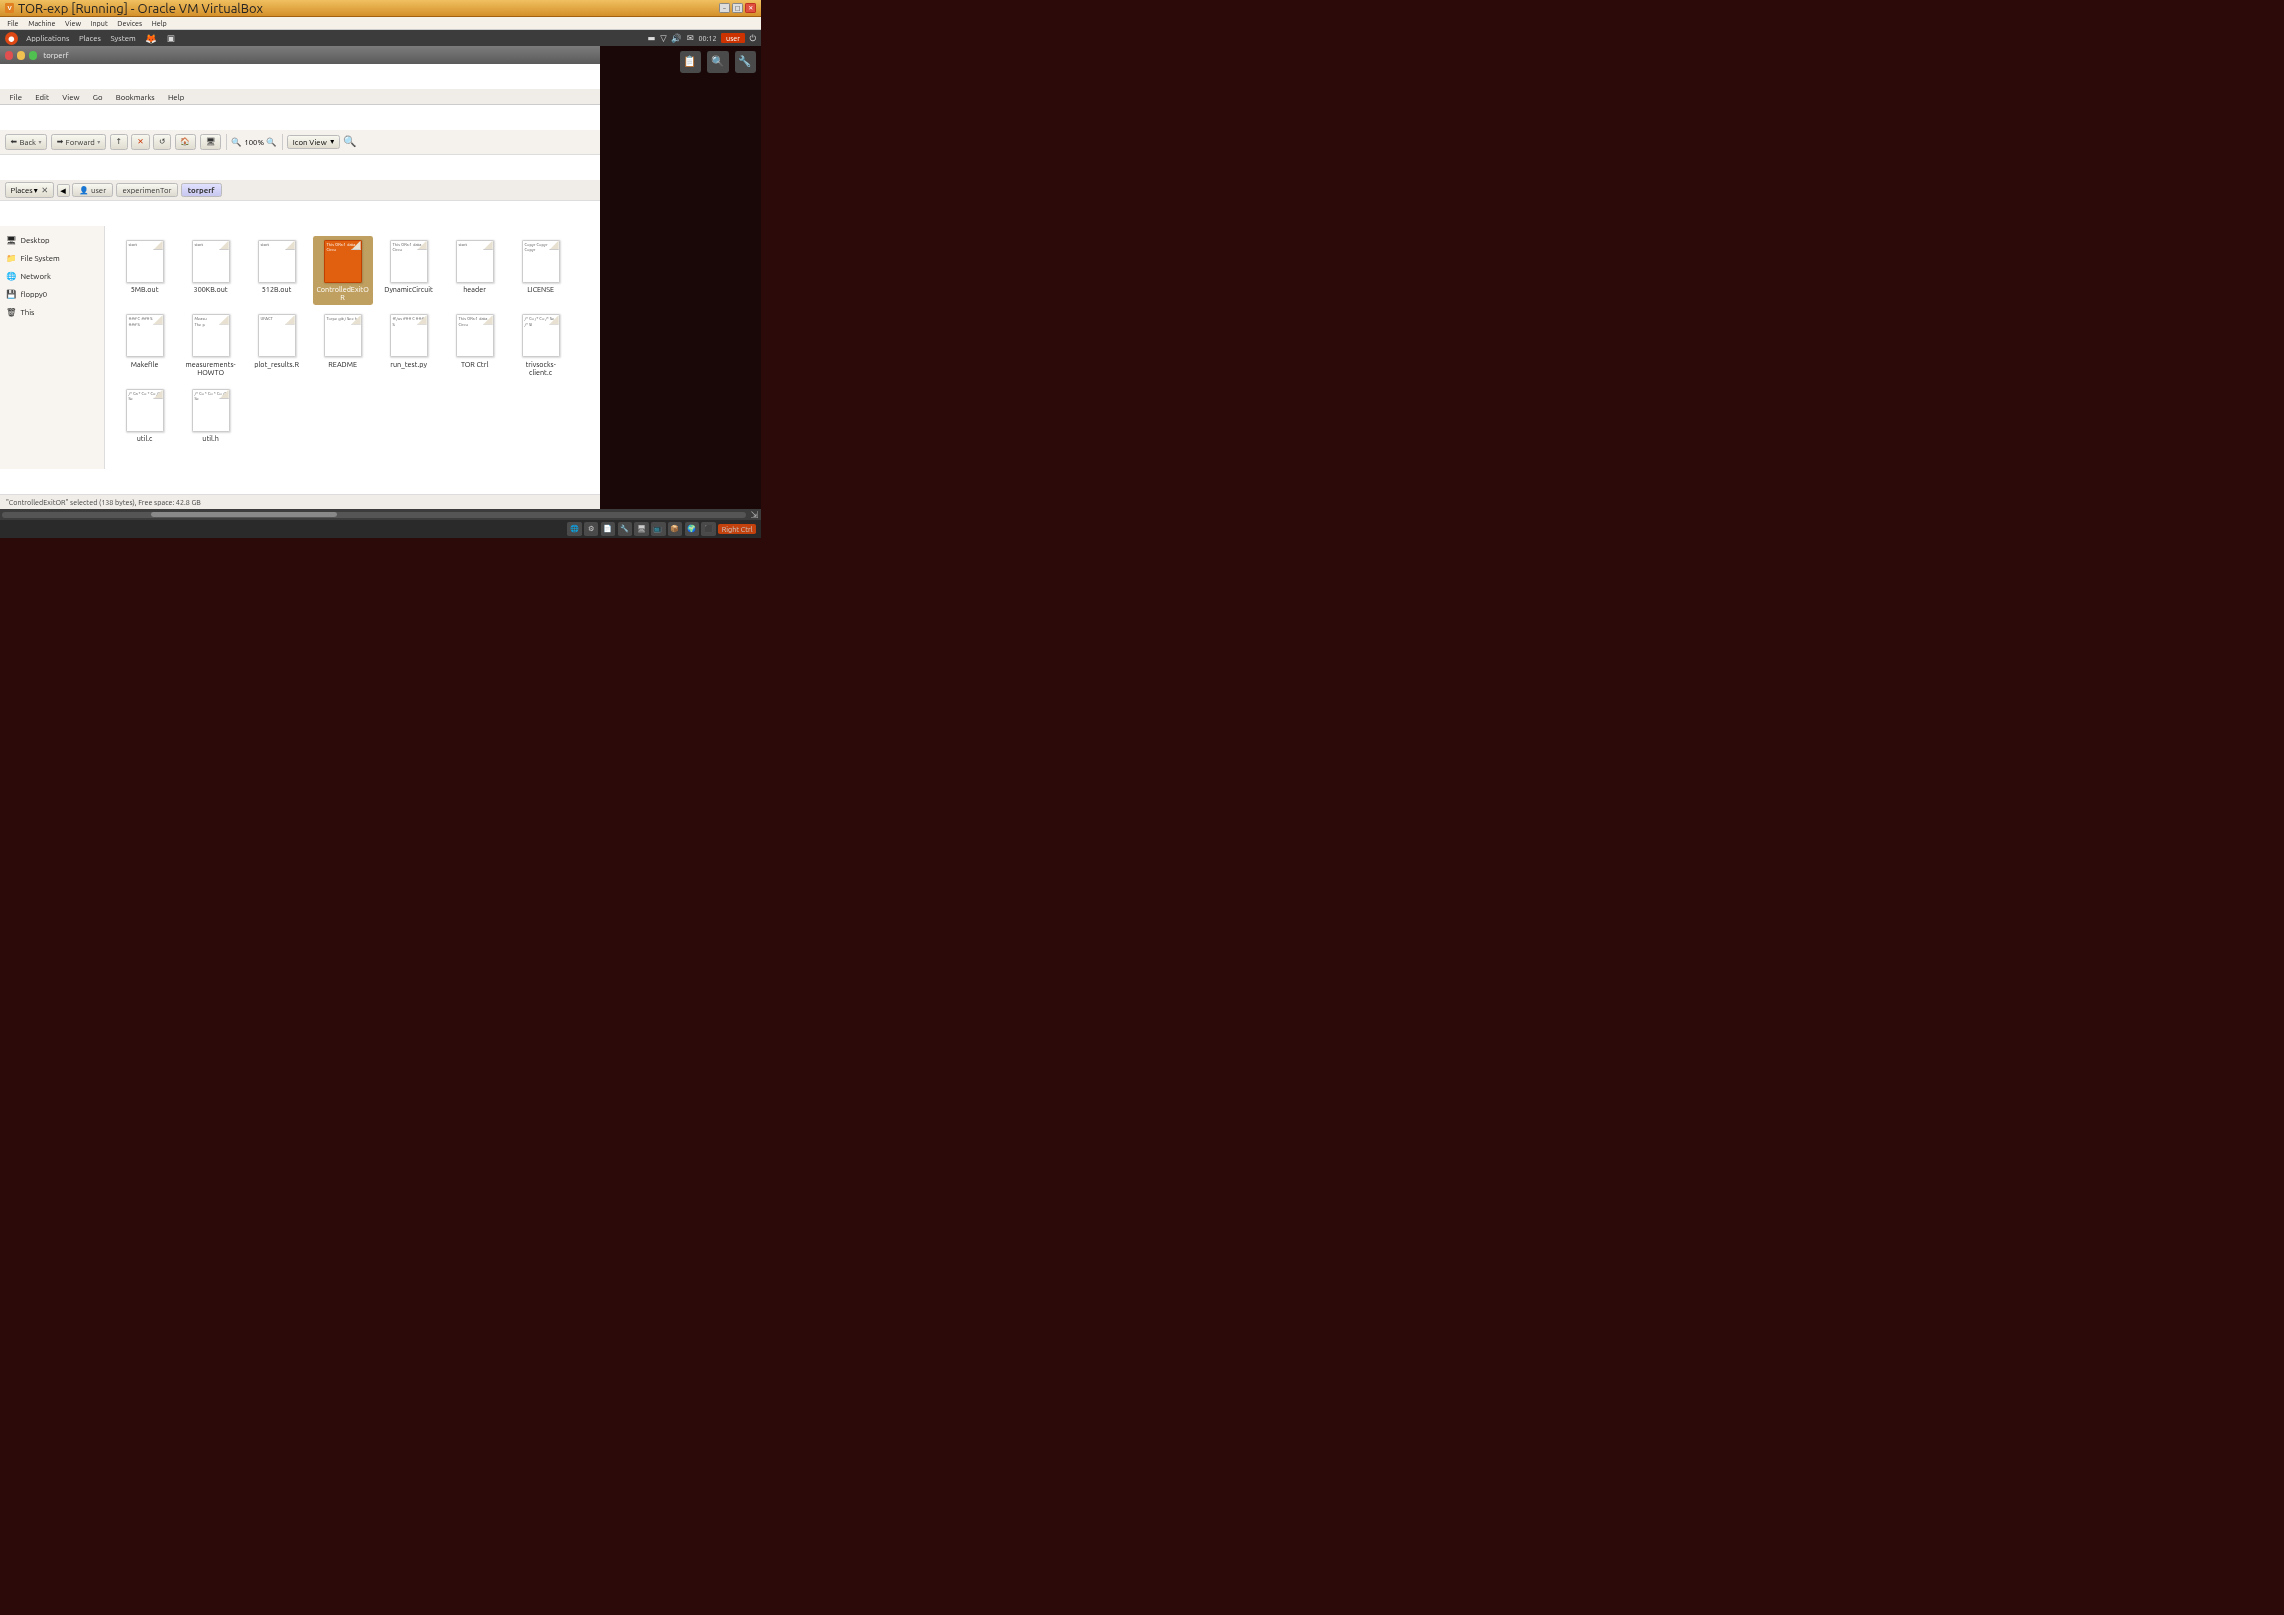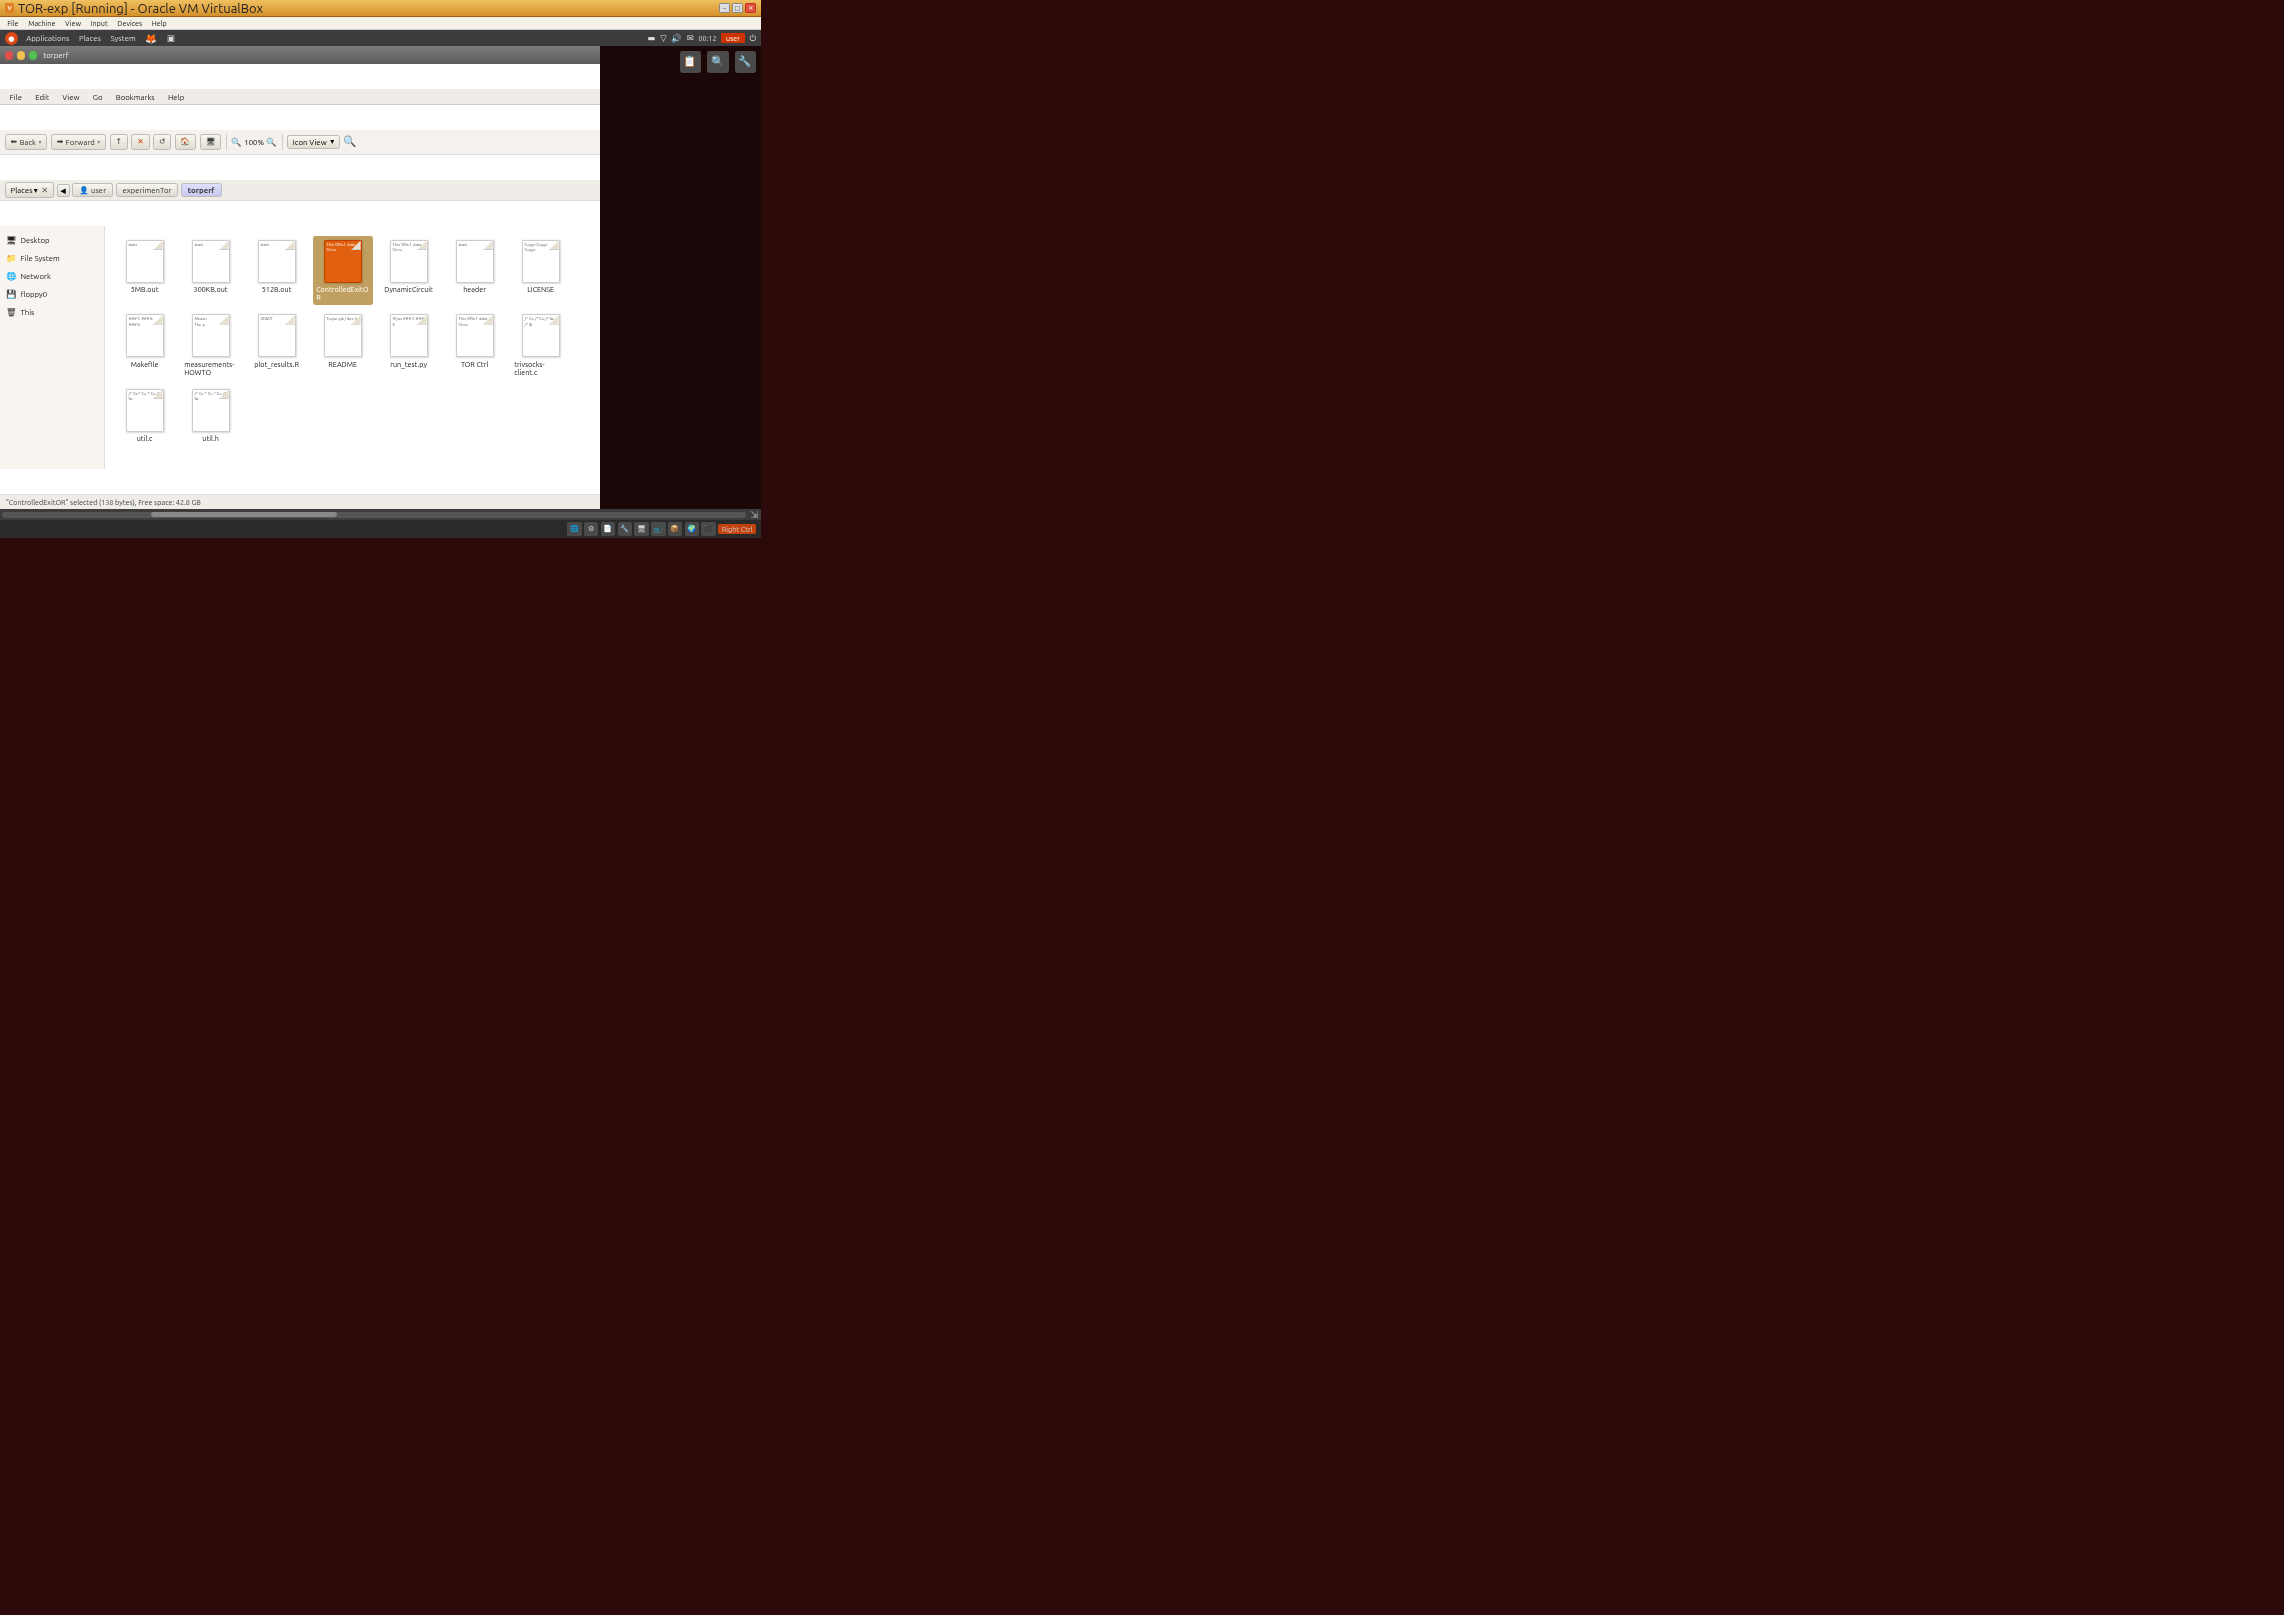--- a/index.html
+++ b/index.html
@@ -316,20 +316,21 @@
       font-size: 4.2px;
       color: #555;
       padding: 1.2px 1.8px;
       line-height: 1.3;
       overflow: hidden;
       height: 100%;
       width: 100%;
     }
     .file-label {
       font-size: 7.2px;
+      text-align: center;
       color: #222;
       word-break: break-word;
       max-width: 60px;
     }
     .file-label-selected { color: white; }
 
     
     .fm-statusbar {
       background: #f0ede8;
       height: 15.5px;

